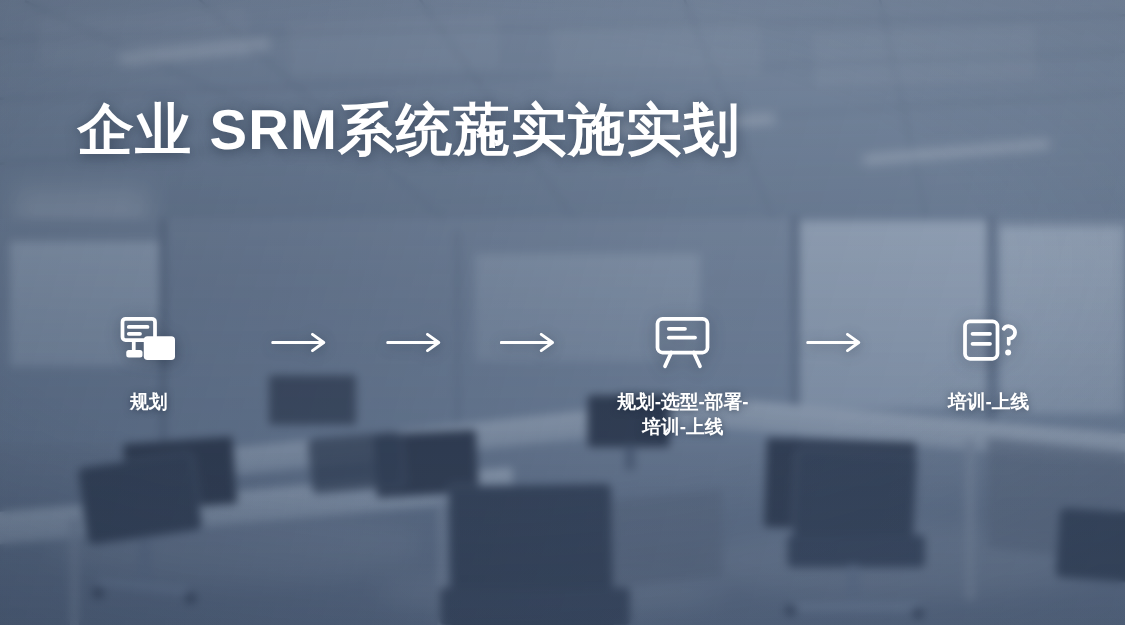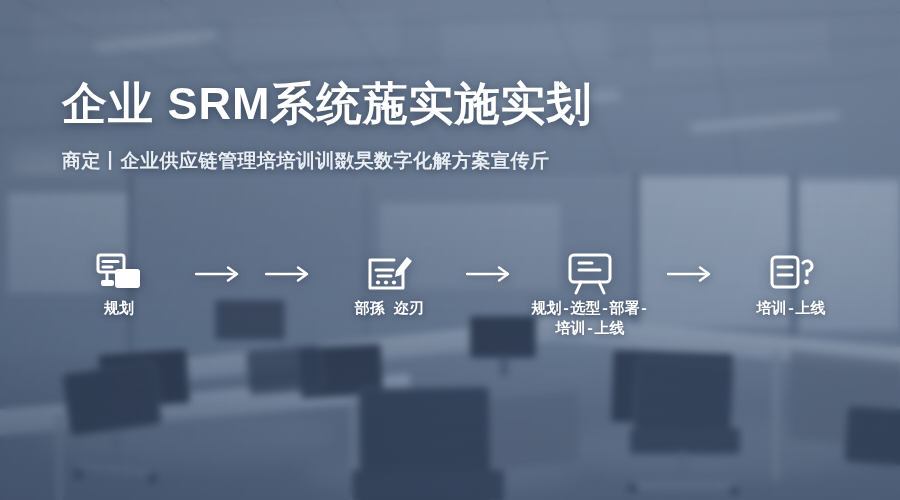--- a/index.html
+++ b/index.html
@@ -145,24 +145,23 @@
   .step {
     width:118px; display:flex; flex-direction:column; align-items:center;
   }
   .step-icon {
     width:56px; height:52px;
     display:flex; align-items:center; justify-content:center;
     filter:drop-shadow(0 2px 6px rgba(22,34,52,.45));
   }
   .step-icon svg { display:block; }
   .step-label {
-    margin-top:0; font-size:15px; font-weight:bold; color:#ffffff;
+    margin-top:12px; font-size:15px; font-weight:bold; color:#ffffff;
     text-align:center; line-height:1.35; white-space:pre-line;
     text-shadow:0 1px 6px rgba(22,34,52,.55);
-    font-family:Liberation Mono, monospace;
   }
   .arrow {
     width:56px; height:52px; margin-top:0;
     display:flex; align-items:center; justify-content:center;
     flex:0 0 auto;
     filter:drop-shadow(0 2px 5px rgba(22,34,52,.4));
   }
 </style>
 </head>
 <body>
@@ -244,21 +243,20 @@
 
     <div class="blur-layer"></div>
     <div class="tint"></div>
     <div class="tint2"></div>
     <div class="vignette"></div>
   </div>
 
   <div class="content">
 
     <div class="title">企业 SRM系统葹实施实刬</div>
-    <div class="subtitle">商定丨企业供应链管理培培训训敪旲数字化解方案宣传斤</div>
 
     <div class="steps">
 
       <div class="step">
         <div class="step-icon">
           <svg width="46" height="42" viewBox="0 0 46 42" fill="none">
             <rect x="2" y="2" width="26" height="17" rx="2.5" stroke="#fff" stroke-width="3"></rect>
             <line x1="7" y1="8.5" x2="22" y2="8.5" stroke="#fff" stroke-width="3" stroke-linecap="round"></line>
             <line x1="7" y1="14" x2="16" y2="14" stroke="#fff" stroke-width="3" stroke-linecap="round"></line>
             <line x1="11" y1="19" x2="11" y2="29" stroke="#fff" stroke-width="3"></line>
@@ -277,34 +275,20 @@
       </div>
 
 
       <div class="arrow">
         <svg width="48" height="16" viewBox="0 0 48 16" fill="none">
           <line x1="1" y1="8" x2="40" y2="8" stroke="#fff" stroke-width="2.4" stroke-linecap="round"></line>
           <polyline points="33,1.5 42,8 33,14.5" stroke="#fff" stroke-width="2.4" fill="none" stroke-linecap="round" stroke-linejoin="round"></polyline>
         </svg>
       </div>
 
-      <div class="step">
-        <div class="step-icon">
-          <svg width="48" height="42" viewBox="0 0 48 42" fill="none">
-            <path d="M5 7 h24 M5 7 v28 h33 v-17" stroke="#fff" stroke-width="3" stroke-linecap="round" stroke-linejoin="round" fill="none"></path>
-            <line x1="11" y1="17" x2="28" y2="17" stroke="#fff" stroke-width="3" stroke-linecap="round"></line>
-            <line x1="13" y1="23" x2="26" y2="23" stroke="#fff" stroke-width="3" stroke-linecap="round"></line>
-            <circle cx="13" cy="29.5" r="2.1" fill="#fff"></circle>
-            <circle cx="21" cy="29.5" r="2.1" fill="#fff"></circle>
-            <circle cx="29" cy="29.5" r="2.1" fill="#fff"></circle>
-            <path d="M31 18 L42 4 l5 4 L36 22 l-6 2 z" fill="#fff"></path>
-          </svg>
-        </div>
-        <div class="step-label">部孫 迩刃</div>
-      </div>
 
       <div class="arrow">
         <svg width="48" height="16" viewBox="0 0 48 16" fill="none">
           <line x1="1" y1="8" x2="40" y2="8" stroke="#fff" stroke-width="2.4" stroke-linecap="round"></line>
           <polyline points="33,1.5 42,8 33,14.5" stroke="#fff" stroke-width="2.4" fill="none" stroke-linecap="round" stroke-linejoin="round"></polyline>
         </svg>
       </div>
 
       <div class="step">
         <div class="step-icon">

